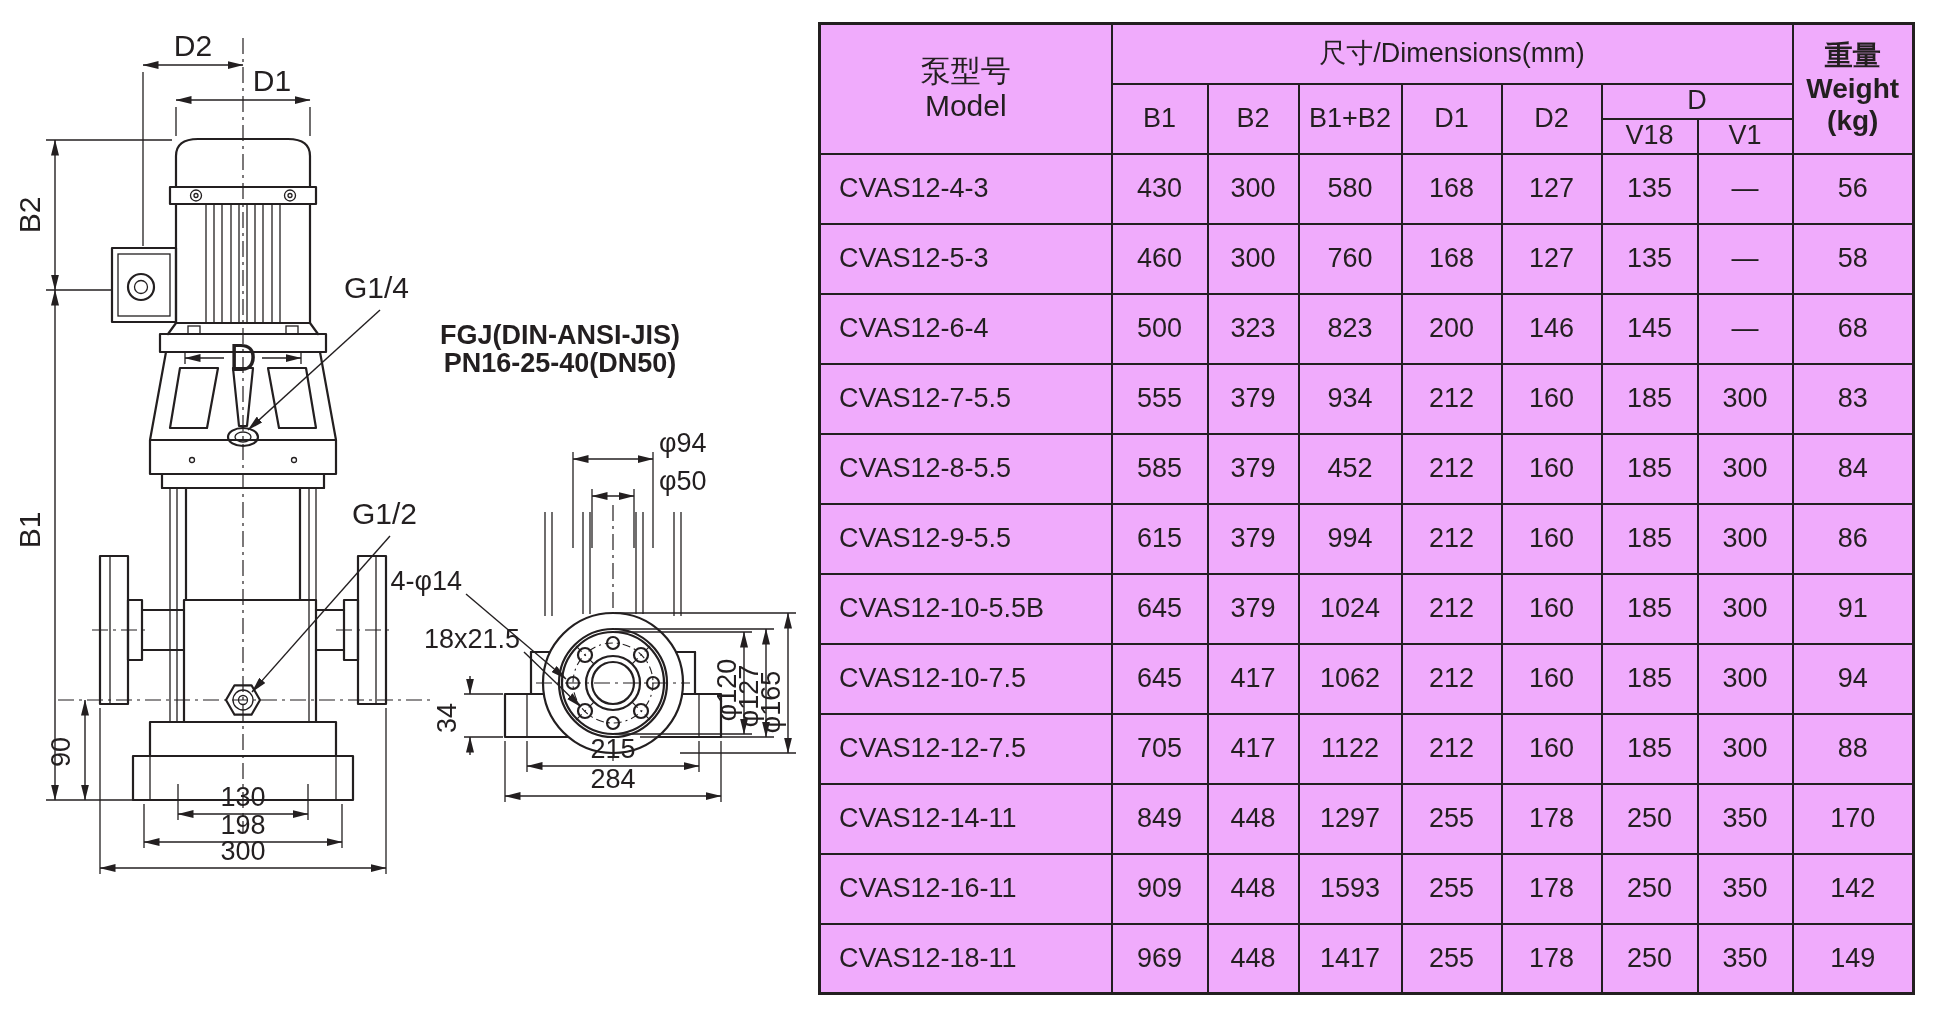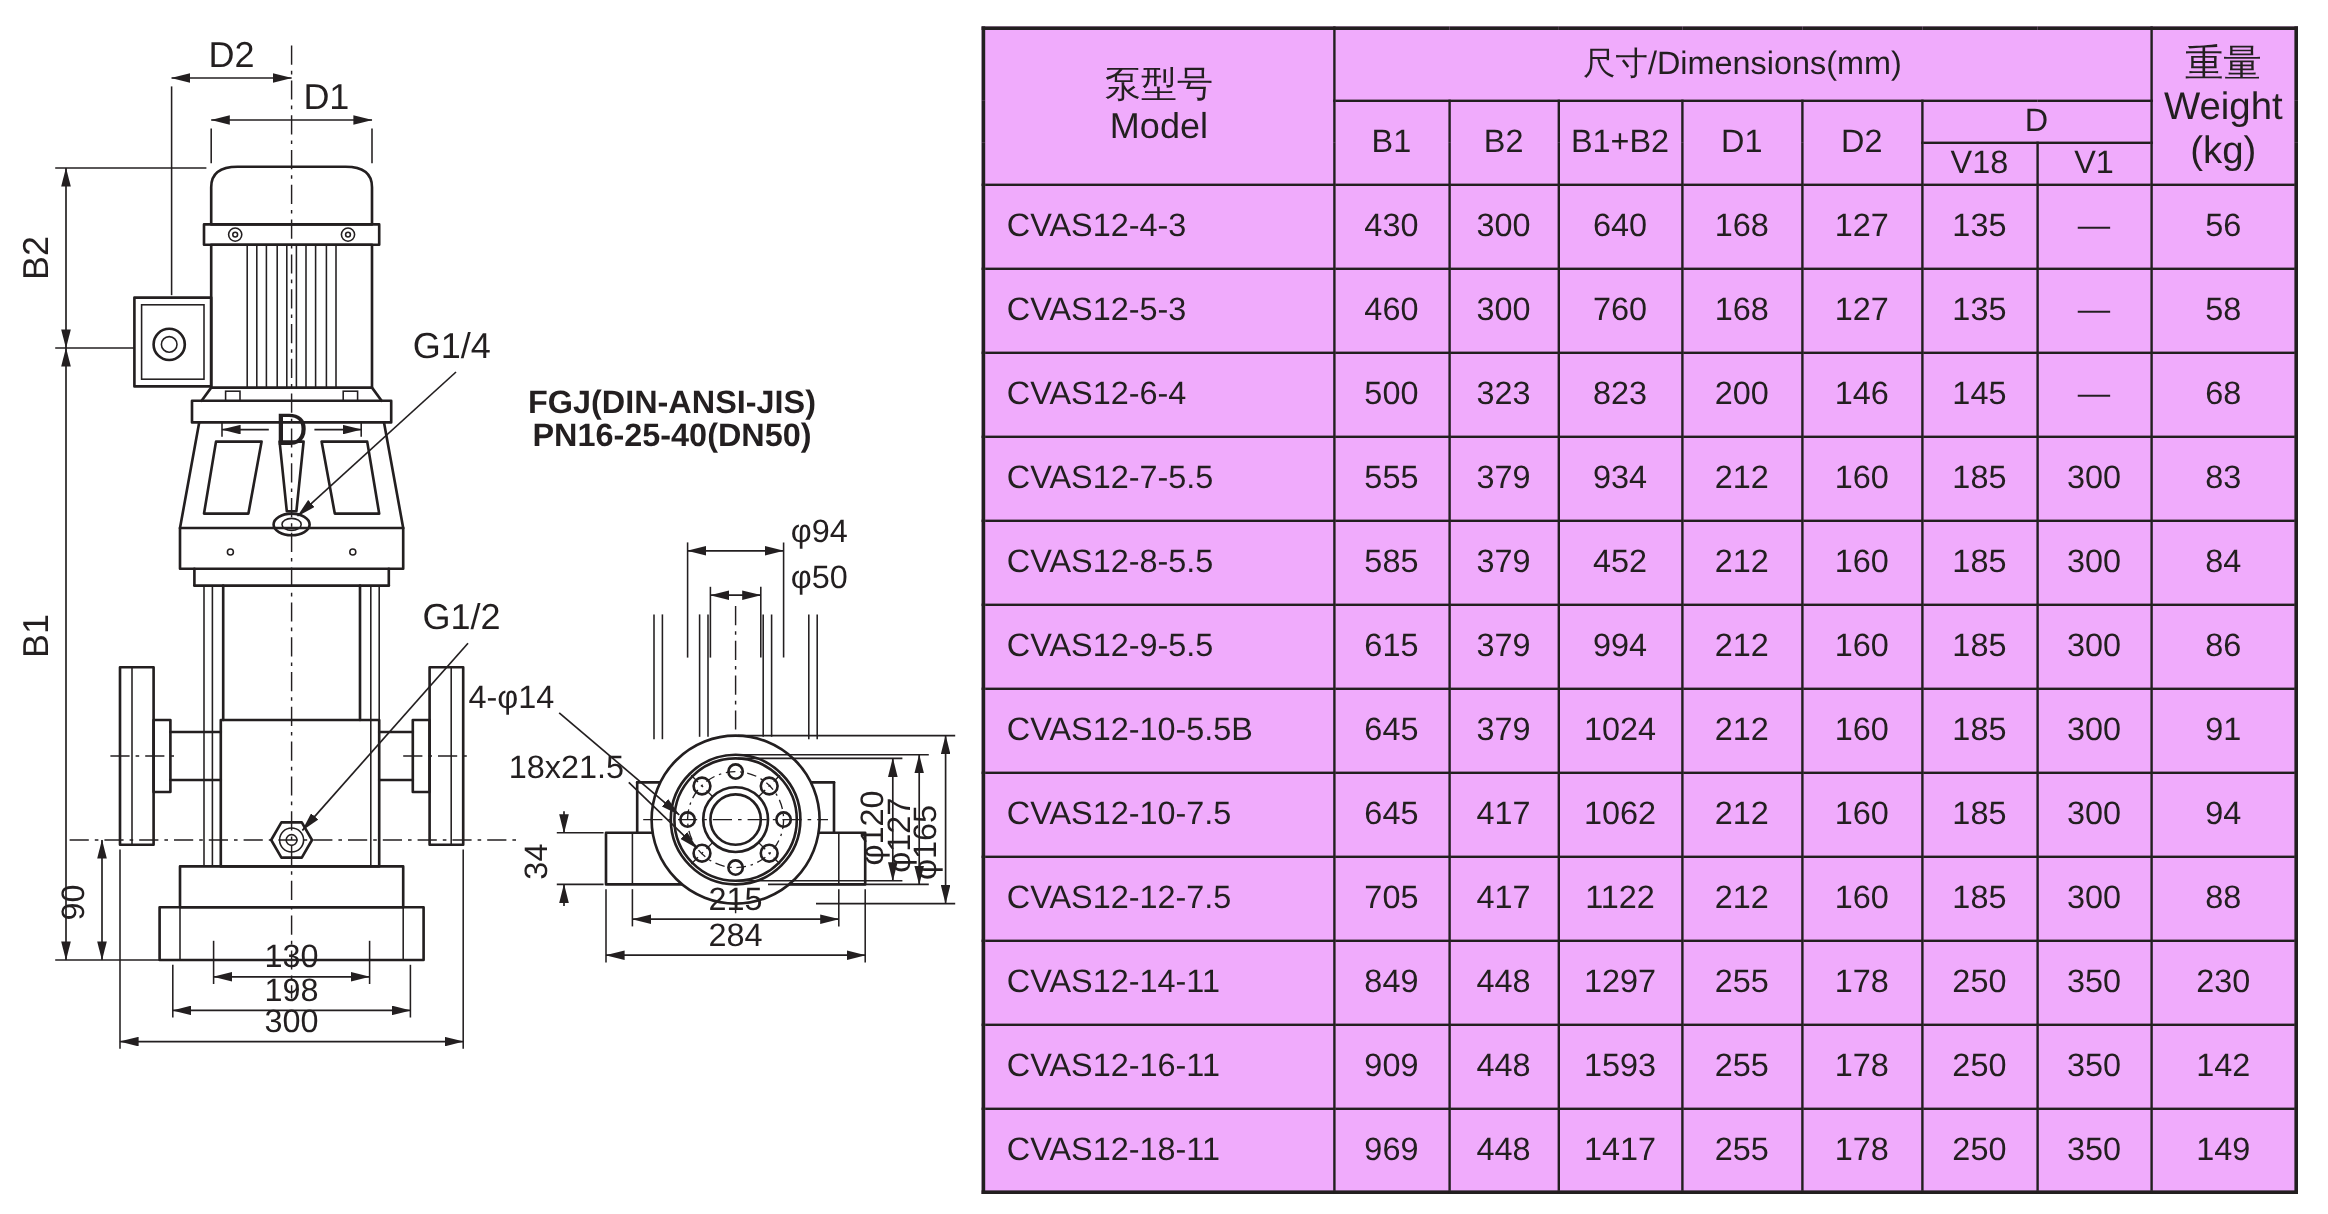--- a/index.html
+++ b/index.html
@@ -13,21 +13,21 @@
   .dwg-cl2{stroke:#231f20;stroke-width:1.1;fill:none;stroke-dasharray:8 4 2 4;}
   .dim-txt{font-size:27px;}
   .big-txt{font-size:38px;}
   .g-txt{font-size:30px;}
   .note-txt{font-size:27px;font-weight:bold;}
   .spec-table{position:absolute;left:818px;top:22px;border-collapse:collapse;table-layout:fixed;
               width:1094px;background:#f0abfc;}
   .spec-table td,.spec-table th{border:2.5px solid #231f20;text-align:center;vertical-align:middle;
               font-weight:normal;font-size:27px;color:#231f20;padding:0;line-height:1.15;}
   .spec-table{border:3.5px solid #231f20;}
-  .hdr{font-size:32px;}
+  .hdr{font-size:28px;font-weight:bold;}
   .hdr-big{font-size:30px;}
   .model-col{text-align:left !important;padding-left:18px !important;}
   .h-r1{height:60px;} .h-r2{height:35px;} .h-r3{height:35px;}
   .body-row{height:70px;}
 </style>
 </head>
 <body>
 
 <div class="canvas">
 
@@ -345,21 +345,21 @@
       <tr class="h-r3">
         <th class="hdr">V18</th>
         <th class="hdr">V1</th>
       </tr>
     </thead>
     <tbody>
         <tr class="body-row">
           <td class="model-col">CVAS12-4-3</td>
           <td>430</td>
           <td>300</td>
-          <td>640</td>
+          <td>580</td>
           <td>168</td>
           <td>127</td>
           <td>135</td>
           <td>—</td>
           <td>56</td>
         </tr>
         <tr class="body-row">
           <td class="model-col">CVAS12-5-3</td>
           <td>460</td>
           <td>300</td>
@@ -449,21 +449,21 @@
         </tr>
         <tr class="body-row">
           <td class="model-col">CVAS12-14-11</td>
           <td>849</td>
           <td>448</td>
           <td>1297</td>
           <td>255</td>
           <td>178</td>
           <td>250</td>
           <td>350</td>
-          <td>230</td>
+          <td>170</td>
         </tr>
         <tr class="body-row">
           <td class="model-col">CVAS12-16-11</td>
           <td>909</td>
           <td>448</td>
           <td>1593</td>
           <td>255</td>
           <td>178</td>
           <td>250</td>
           <td>350</td>

